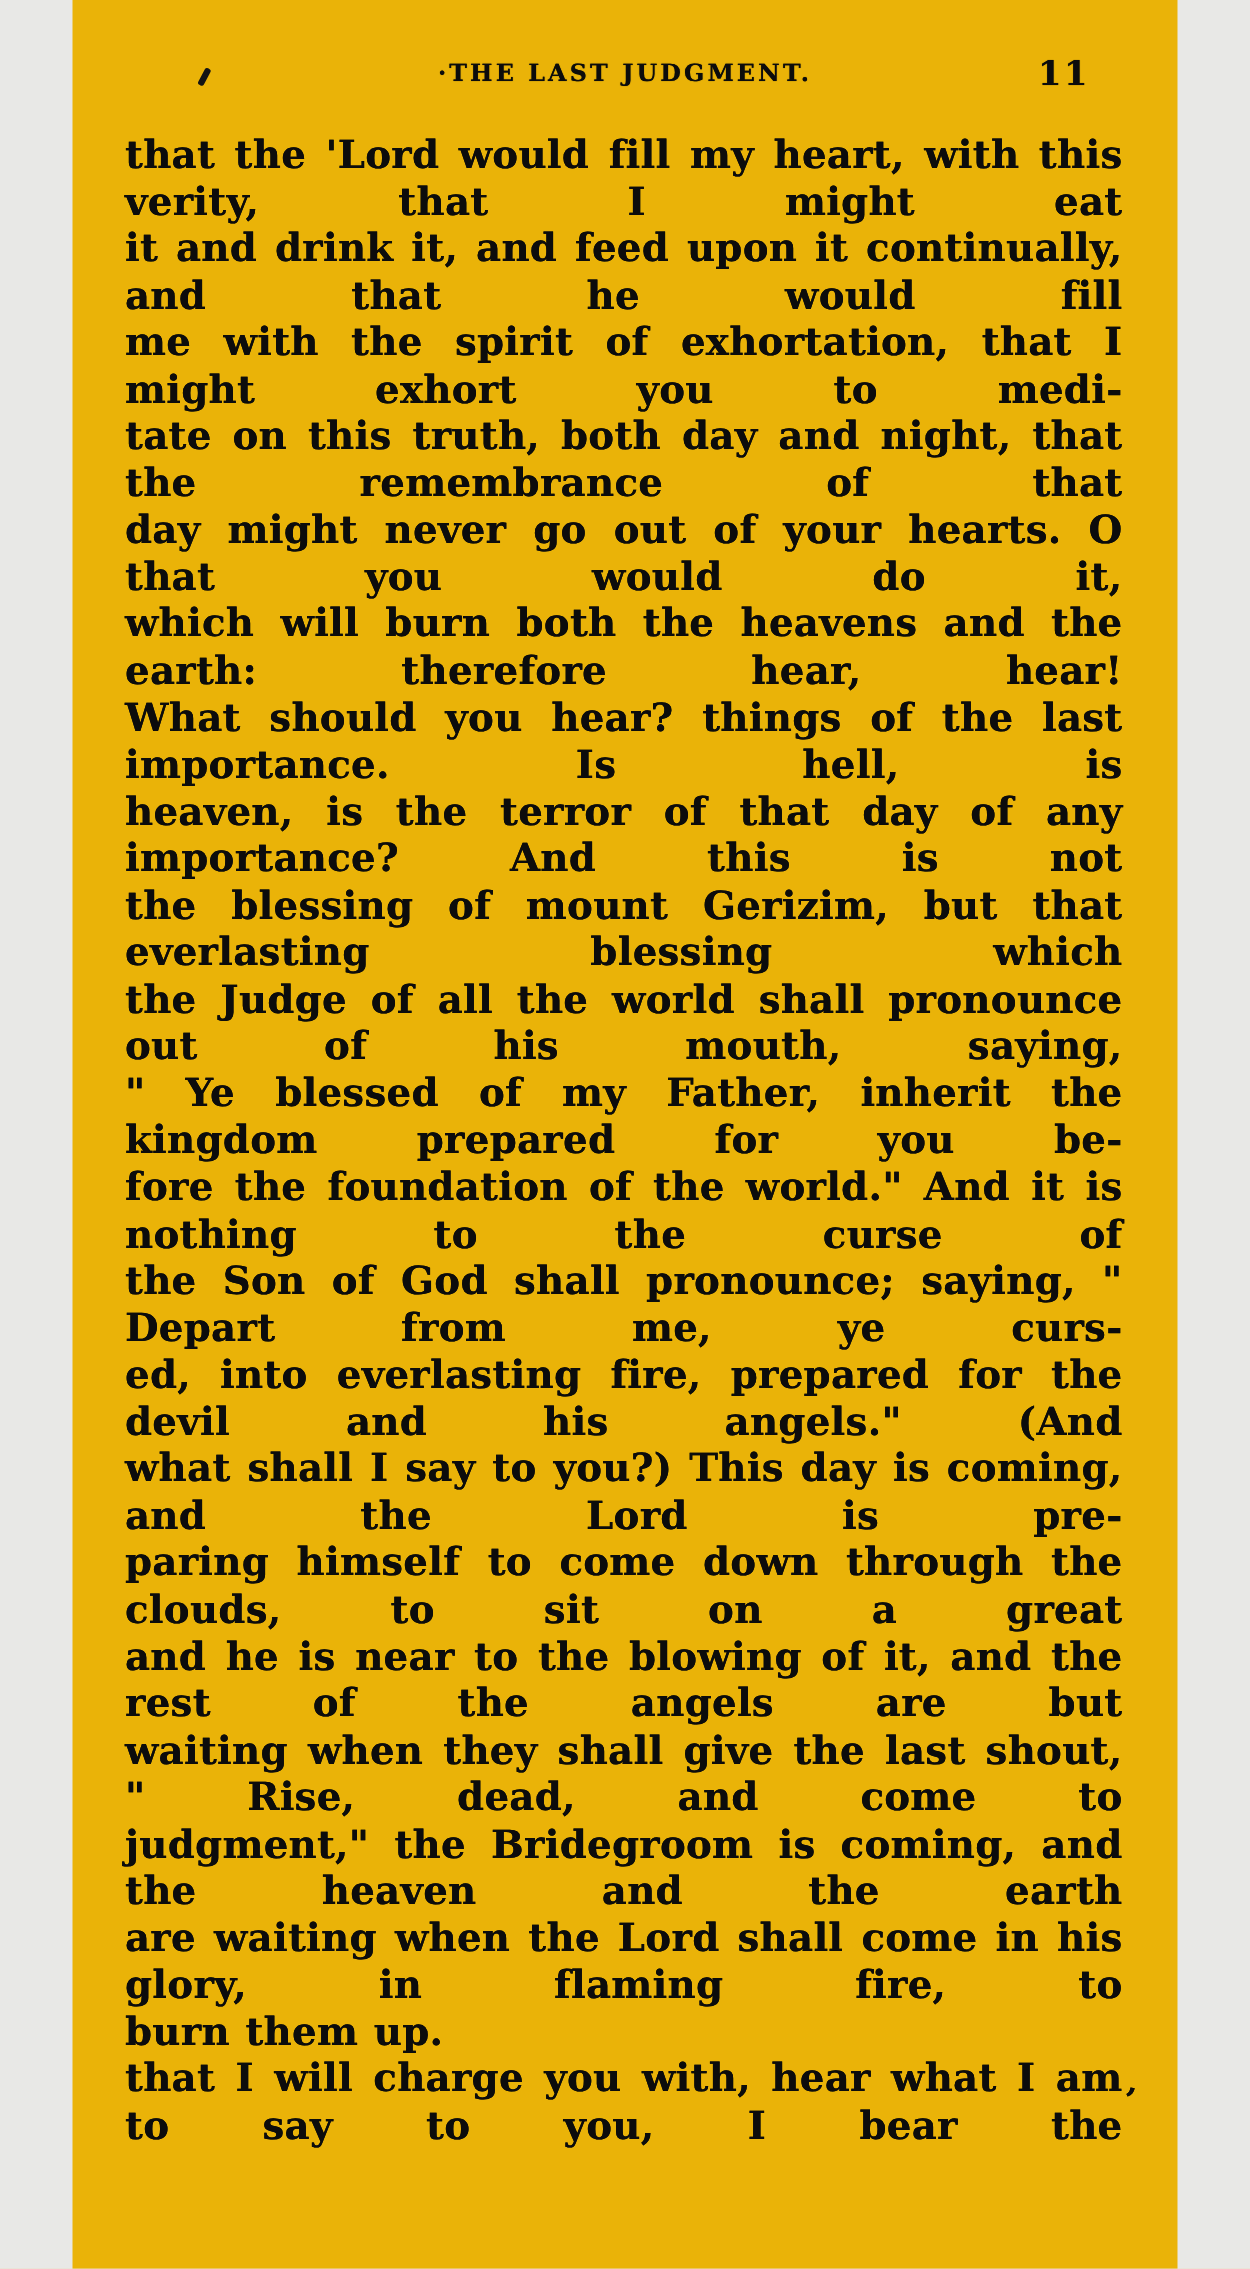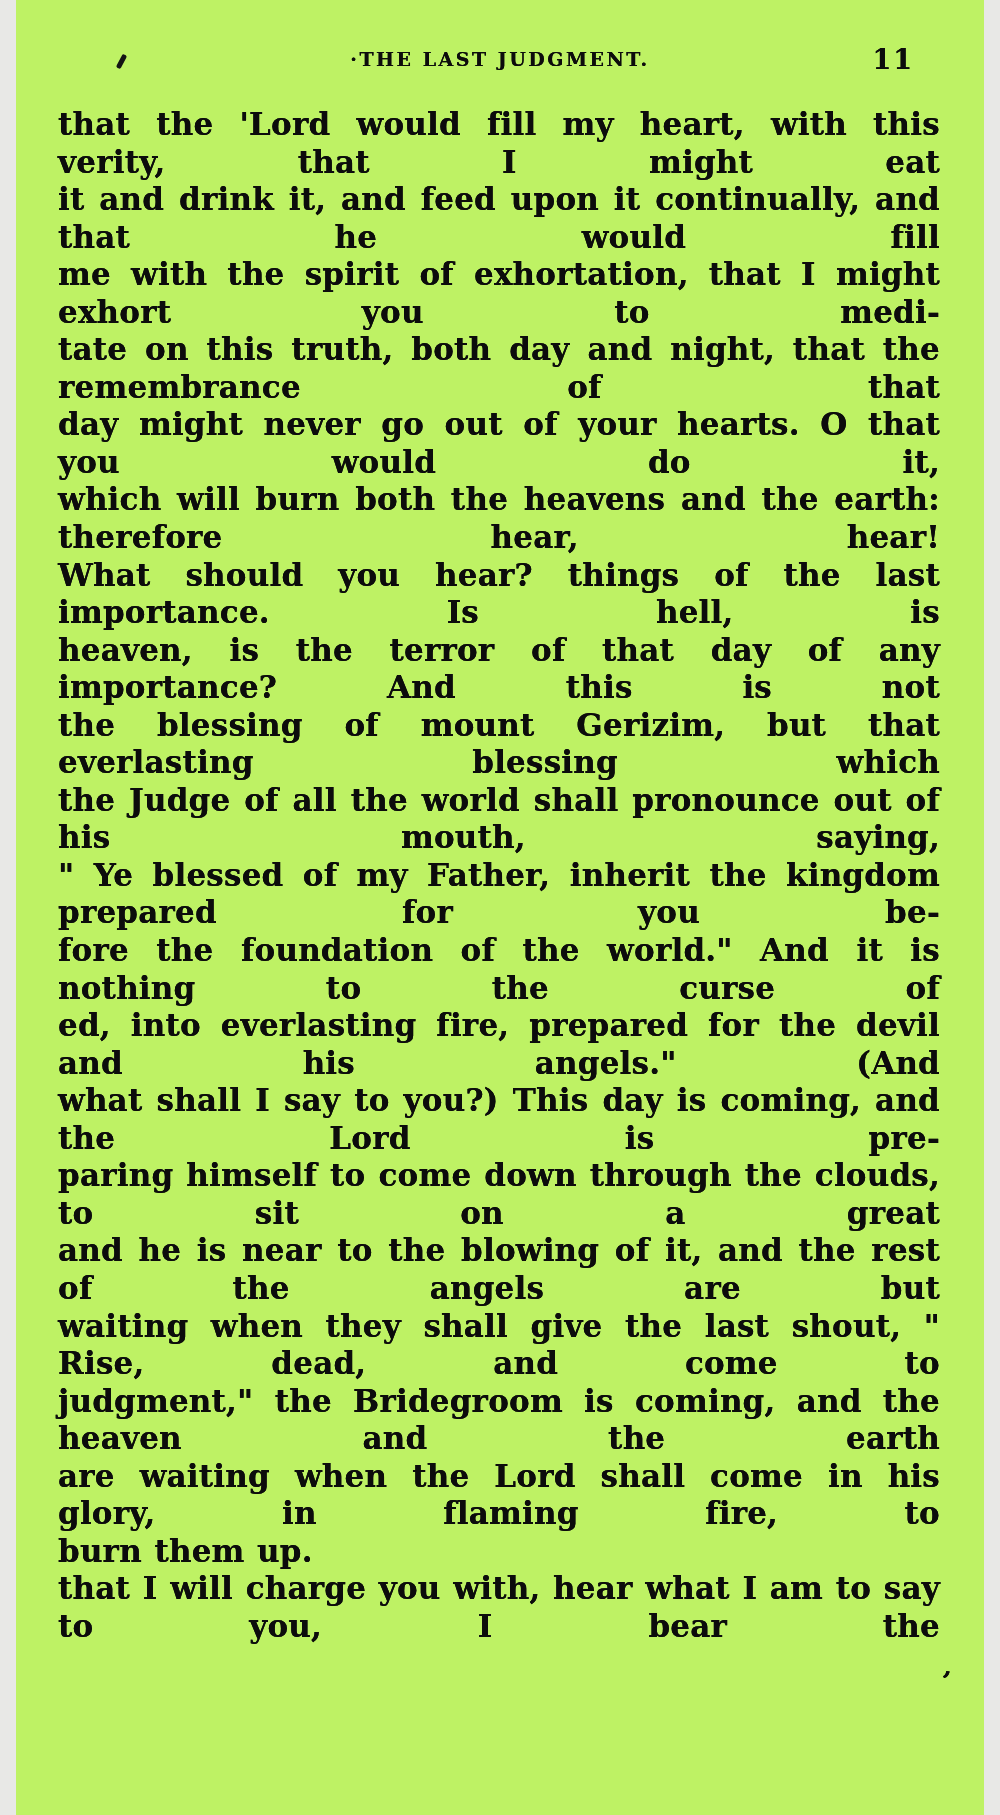--- a/index.html
+++ b/index.html
@@ -2,24 +2,24 @@
 <html><head>
 <meta charset="utf-8">
 <style>
   html, body {
     margin: 0;
     padding: 0;
     background: #e8e8e6;
   }
   .page {
     position: relative;
-    width: 968px;
+    width: 884px;
     height: 1815px;
     margin: 0 auto;
-    background: #bef264;
+    background: #eab308;
     color: #0c0c0c;
     font-family: "DejaVu Serif", "Liberation Serif", serif;
     font-weight: 700;
     overflow: hidden;
   }
   
   .running-title {
     position: absolute;
     top: 48px;
     left: 0;
@@ -102,20 +102,21 @@
         <div class="line">me with the spirit of exhortation, that I might exhort you to medi-</div>
         <div class="line">tate on this truth, both day and night, that the remembrance of that</div>
         <div class="line">day might never go out of your hearts.  O that you would do it,</div>
         <div class="line">which will burn both the heavens and the earth: therefore hear, hear!</div>
         <div class="line">What should you hear? things of the last importance.  Is hell, is</div>
         <div class="line">heaven, is the terror of that day of any importance?  And this is not</div>
         <div class="line">the blessing of mount Gerizim, but that everlasting blessing which</div>
         <div class="line">the Judge of all the world shall pronounce out of his mouth, saying,</div>
         <div class="line">" Ye blessed of my Father, inherit the kingdom prepared for you be-</div>
         <div class="line">fore the foundation of the world."  And it is nothing to the curse of</div>
+        <div class="line">the Son of God shall pronounce; saying, " Depart from me, ye curs-</div>
         <div class="line">ed, into everlasting fire, prepared for the devil and his angels." (And</div>
         <div class="line">what shall I say to you?)  This day is coming, and the Lord is pre-</div>
         <div class="line">paring himself to come down through the clouds, to sit on a great</div>
         <div class="line">and he is near to the blowing of it, and the rest of the angels are but</div>
         <div class="line">waiting when they shall give the last shout, " Rise, dead, and come to</div>
         <div class="line">judgment," the Bridegroom is coming, and the heaven and the earth</div>
         <div class="line">are waiting when the Lord shall come in his glory, in flaming fire, to</div>
         <div class="line short">burn them up.</div>
       </div>
       <div class="paragraph">

